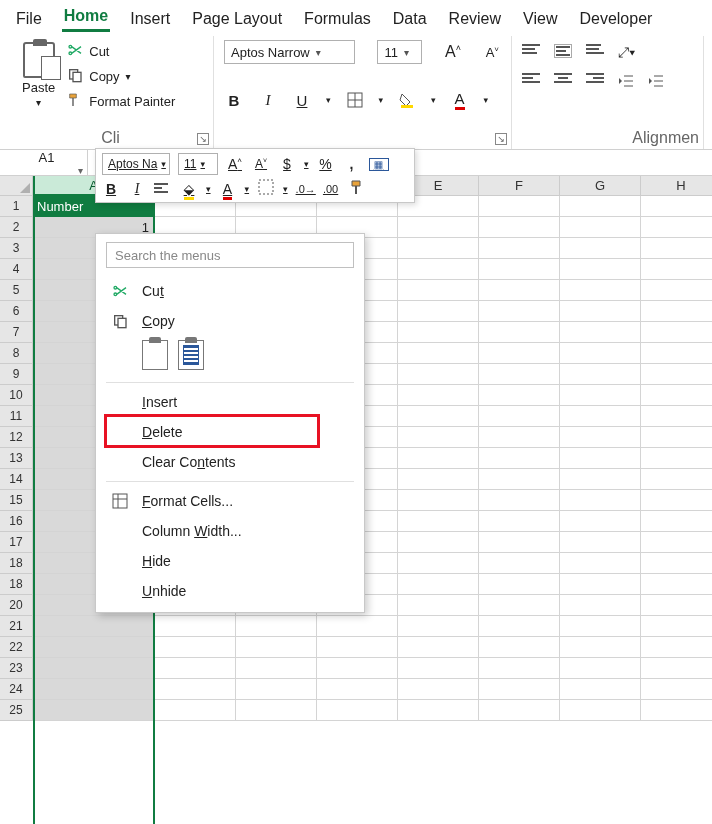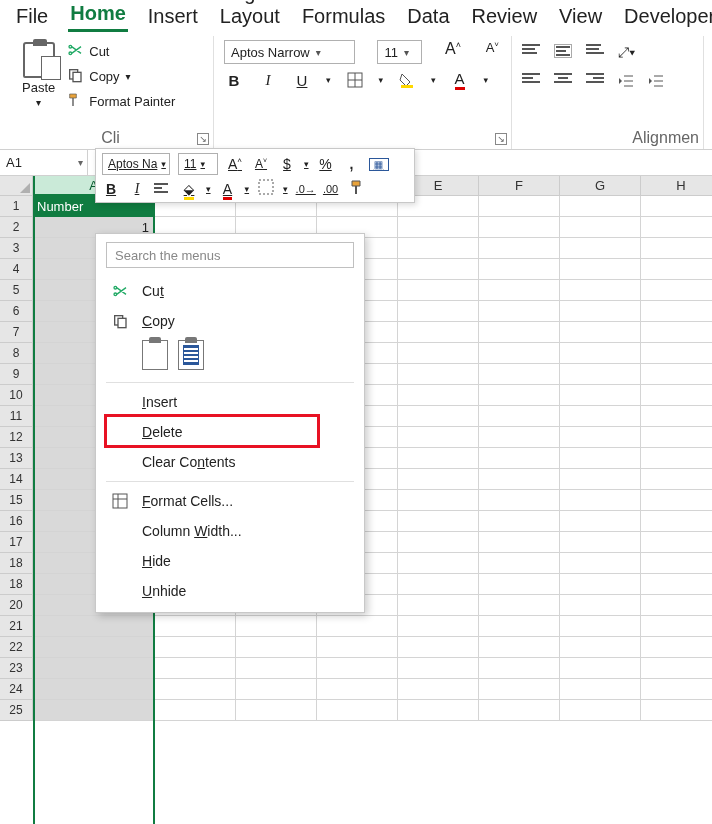--- a/index.html
+++ b/index.html
@@ -18,21 +18,21 @@
   .menubar {
     display: flex;
     align-items: flex-end;
     gap: 18px;
     padding: 6px 14px 0 14px;
     height: 32px;
     background: #fff;
   }
   .menubar .tab {
     padding: 4px 2px;
-    font-size: 20px;
+    font-size: 16px;
     cursor: default;
   }
   .menubar .tab.active {
     color: #107c41;
     font-weight: 600;
     border-bottom: 3px solid #107c41;
   }
   
   .ribbon {
     display: flex;
@@ -85,21 +85,21 @@
     position:absolute;
     right:-8px; bottom:-4px;
     width:18px;height:22px;
     background:#fff;
     border:1.5px solid #666;
   }
   .clip-side { display: flex; flex-direction: column; gap: 6px; padding-top: 2px;}
   .clip-side .row { display: flex; align-items: center; gap: 6px; font-size: 13px; }
   
   .font-group { width: 298px; }
-  .fg-row { display: flex; gap: 22px; margin-bottom: 6px;}
+  .fg-row { display: flex; align-items: center; gap: 22px; margin-bottom: 26px;}
   .combo {
     display: flex; align-items: center;
     border: 1px solid #b0b0b0;
     background: #fff;
     height: 24px;
     padding: 0 4px 0 6px;
     font-size: 13px;
   }
   .combo .arrow { margin-left: 6px; font-size: 10px; color: #555; }
   .btnrow { display: flex; align-items: center; gap: 14px; }
@@ -121,20 +121,21 @@
     border-bottom:1px solid #d0d0d0;
     height:26px;
     position:relative;
   }
   .namebox {
     width:88px;height:100%;
     border-right:1px solid #d0d0d0;
     padding-left:6px;
     display:flex;align-items:center;
     font-size:13px;
+    flex-direction:column;
   }
   .namebox .arrow{margin-left:auto;margin-right:4px;font-size:10px;color:#666;}
   
   
   .mini-toolbar {
     position:absolute;
     left:95px; top:148px;
     width:320px;
     background:#fff;
     border:1px solid #c8c8c8;

